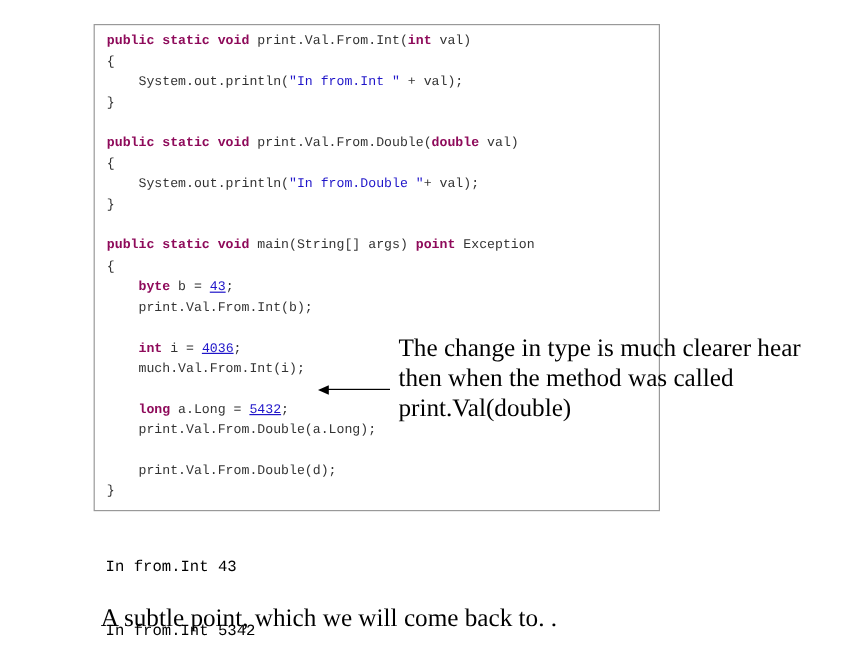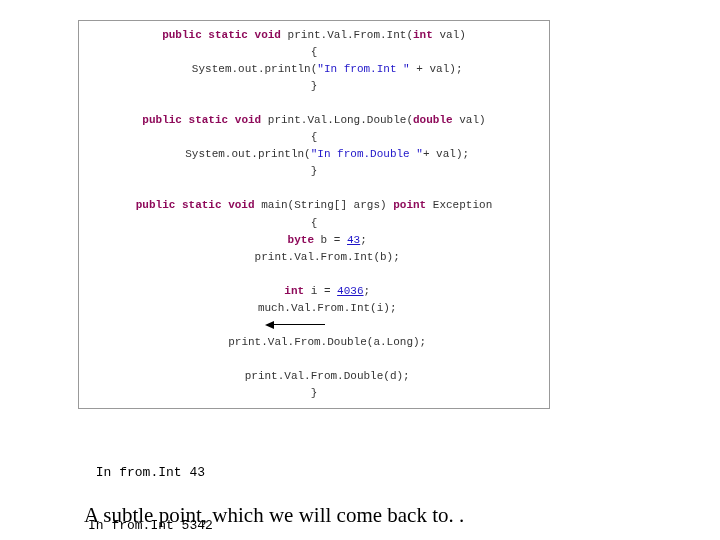--- a/index.html
+++ b/index.html
@@ -8,21 +8,20 @@
     width: 720px;
     height: 540px;
     background: #fff;
     font-family: "Times New Roman", Times, serif;
     color: #000;
   }
   .slide {
     position: relative;
     width: 720px;
     height: 415px;
-    text-align: center;
   }
   .code-box {
     position: absolute;
     left: 78px;
     top: 20px;
     width: 472px;
     border: 1px solid #999;
     padding: 6px 10px 6px 10px;
     font-family: "Courier New", Courier, monospace;
     font-size: 11px;
@@ -99,50 +98,52 @@
 <div class="slide">
 
   <div class="code-box">
 
     <div class="line"><span class="tok-kw">public static void</span><span class="tok-id"> print.Val.From.Int(</span><span class="tok-kw">int</span><span class="tok-id"> val)</span></div>
     <div class="line"><span class="tok-brace">{</span></div>
     <div class="line"><span class="tok-id">    System.out.println(</span><span class="tok-str">"In from.Int "</span><span class="tok-id"> + val);</span></div>
     <div class="line"><span class="tok-brace">}</span></div>
     <div class="line">&nbsp;</div>
 
-    <div class="line"><span class="tok-kw">public static void</span><span class="tok-id"> print.Val.Long.Double(</span><span class="tok-kw">double</span><span class="tok-id"> val)</span></div>
+    <div class="line"><span class="tok-kw">public static void</span><span class="tok-id"> print.Val.From.Double(</span><span class="tok-kw">double</span><span class="tok-id"> val)</span></div>
     <div class="line"><span class="tok-brace">{</span></div>
     <div class="line"><span class="tok-id">    System.out.println(</span><span class="tok-str">"In from.Double "</span><span class="tok-id">+ val);</span></div>
     <div class="line"><span class="tok-brace">}</span></div>
     <div class="line">&nbsp;</div>
 
     <div class="line"><span class="tok-kw">public static void</span><span class="tok-id"> main(String[] args) </span><span class="tok-kw">point</span><span class="tok-exc"> Exception</span></div>
     <div class="line"><span class="tok-brace">{</span></div>
 
     <div class="line"><span class="tok-id">    </span><span class="tok-kw">byte</span><span class="tok-id"> b = </span><span class="tok-num">43</span><span class="tok-id">;</span></div>
     <div class="line"><span class="tok-id">    print.Val.From.Int(b);</span></div>
     <div class="line">&nbsp;</div>
 
     <div class="line"><span class="tok-id">    </span><span class="tok-kw">int</span><span class="tok-id"> i = </span><span class="tok-num">4036</span><span class="tok-id">;</span></div>
     <div class="line"><span class="tok-id">    much.Val.From.Int(i);</span></div>
     <div class="line">&nbsp;</div>
 
+    <div class="line"><span class="tok-id">    </span><span class="tok-kw">long</span><span class="tok-id"> a.Long = </span><span class="tok-num">5432</span><span class="tok-id">;</span></div>
     <div class="line"><span class="tok-id">    print.Val.From.Double(a.Long);</span></div>
     <div class="line">&nbsp;</div>
 
     <div class="line"><span class="tok-id">    print.Val.From.Double(d);</span></div>
 
     <div class="line"><span class="tok-brace">}</span></div>
   </div>
 
   <div class="arrow">
     <div class="arrow-shaft"></div>
     <div class="arrow-head"></div>
   </div>
 
+  <div class="annotation">The change in type is much clearer hear then when the method was called print.Val(double)</div>
 
   <div class="output">
     <div>In from.Int 43</div>
     <div>In from.Int 5342</div>
     
     
   </div>
 
   <div class="bottom-text">A subtle point, which we will come back to. .</div>
 

